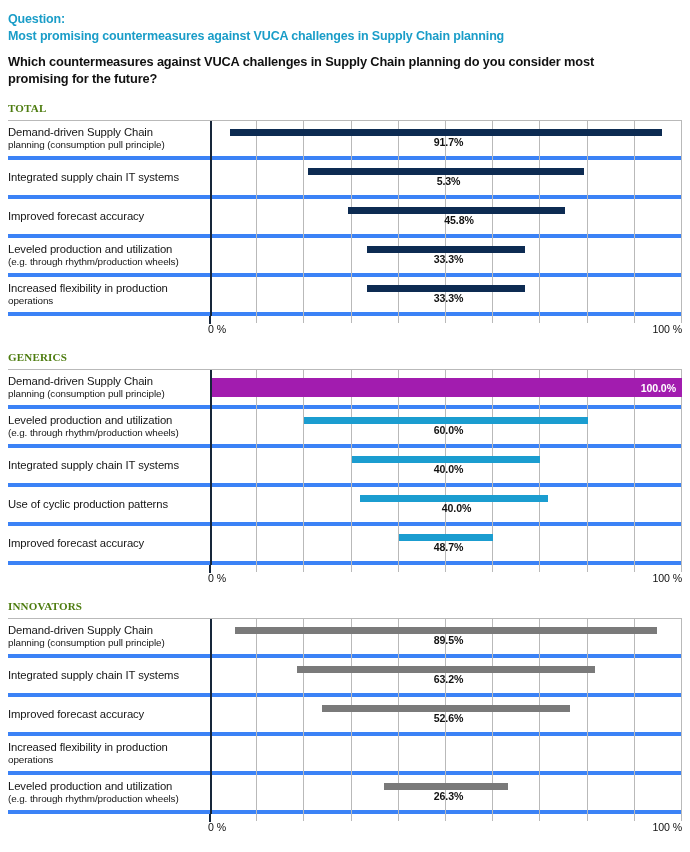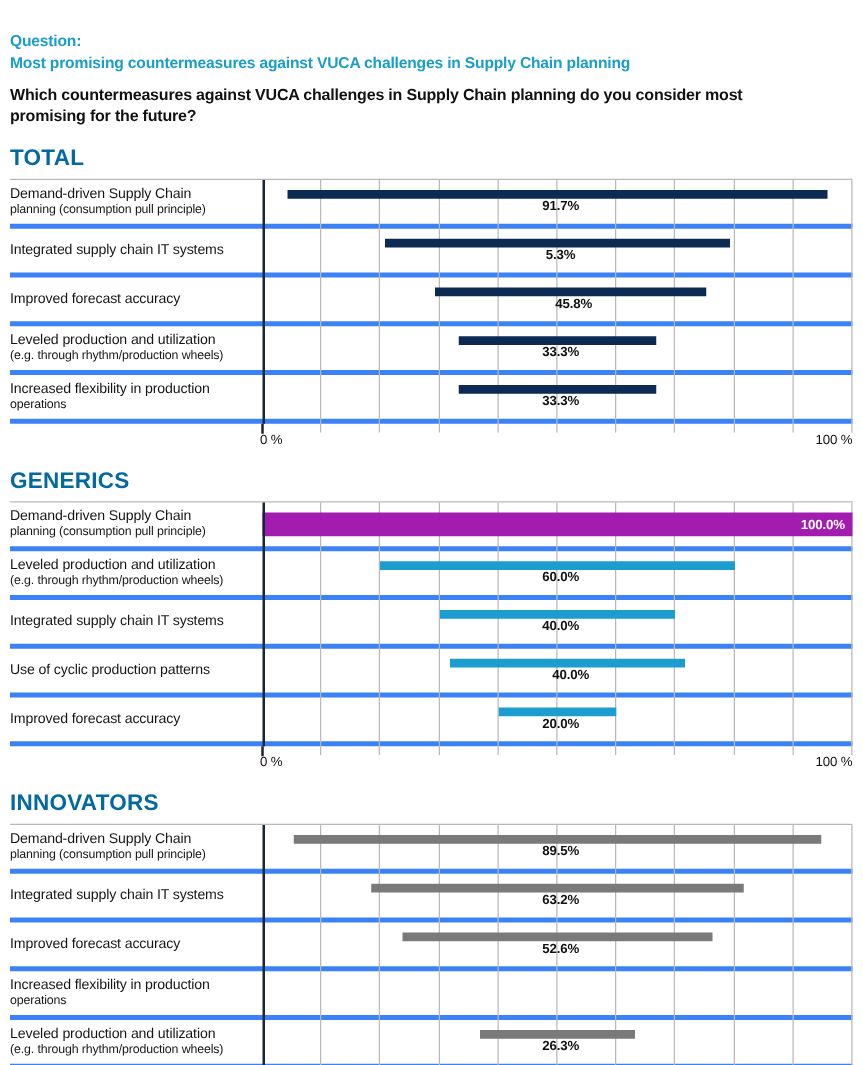--- a/index.html
+++ b/index.html
@@ -17,21 +17,21 @@
   .page {
     position: relative;
     width: 690px;
     height: 852px;
     box-sizing: border-box;
     padding: 0 8px;
   }
 
   
   .q-head {
-    padding-top: 25px;
+    padding-top: 11px;
   }
   .q-label, .q-title {
     color: #1a9dc8;
     font-weight: bold;
     font-size: 12.5px;
     line-height: 17px;
     letter-spacing: -0.15px;
   }
   .q-body {
     margin-top: 9px;
@@ -42,24 +42,25 @@
     letter-spacing: -0.15px;
     max-width: 640px;
   }
 
   
   .section {
     margin-top: 15px;
   }
   .section-title {
     font-weight: bold;
-    font-size: 18px;
+    font-size: 11px;
     letter-spacing: 0.2px;
-    color: #0369a1;
+    color: #4d7c0f;
     margin-bottom: 6px;
+    font-family: Liberation Serif, serif;
   }
 
   .chart {
     position: relative;
     width: 674px;
   }
 
   
   .rows {
     position: relative;
@@ -356,21 +357,21 @@
                 </div>
               </div>
             </div>
             <div class="row" style="height: 39px;">
               <div class="row-label">
                 <div class="lbl-1">Improved forecast accuracy</div>
               </div>
               <div class="row-plot">
                 <div class="bar-wrap" style="height: 19px; top: calc(50% - 9.5px);">
                   <div class="bar" style="width: 94.4px; background: rgb(27, 157, 208);"></div>
-                  <div class="bar-val">20.0%</div>
+                  <div class="bar-val">48.7%</div>
                 </div>
               </div>
             </div>
           </div>
           <div class="axis-x">
             <div class="tick major" style="left: 201px;"></div>
             <div class="tick" style="left: 248.2px;"></div>
             <div class="tick" style="left: 295.4px;"></div>
             <div class="tick" style="left: 342.6px;"></div>
             <div class="tick" style="left: 389.8px;"></div>

